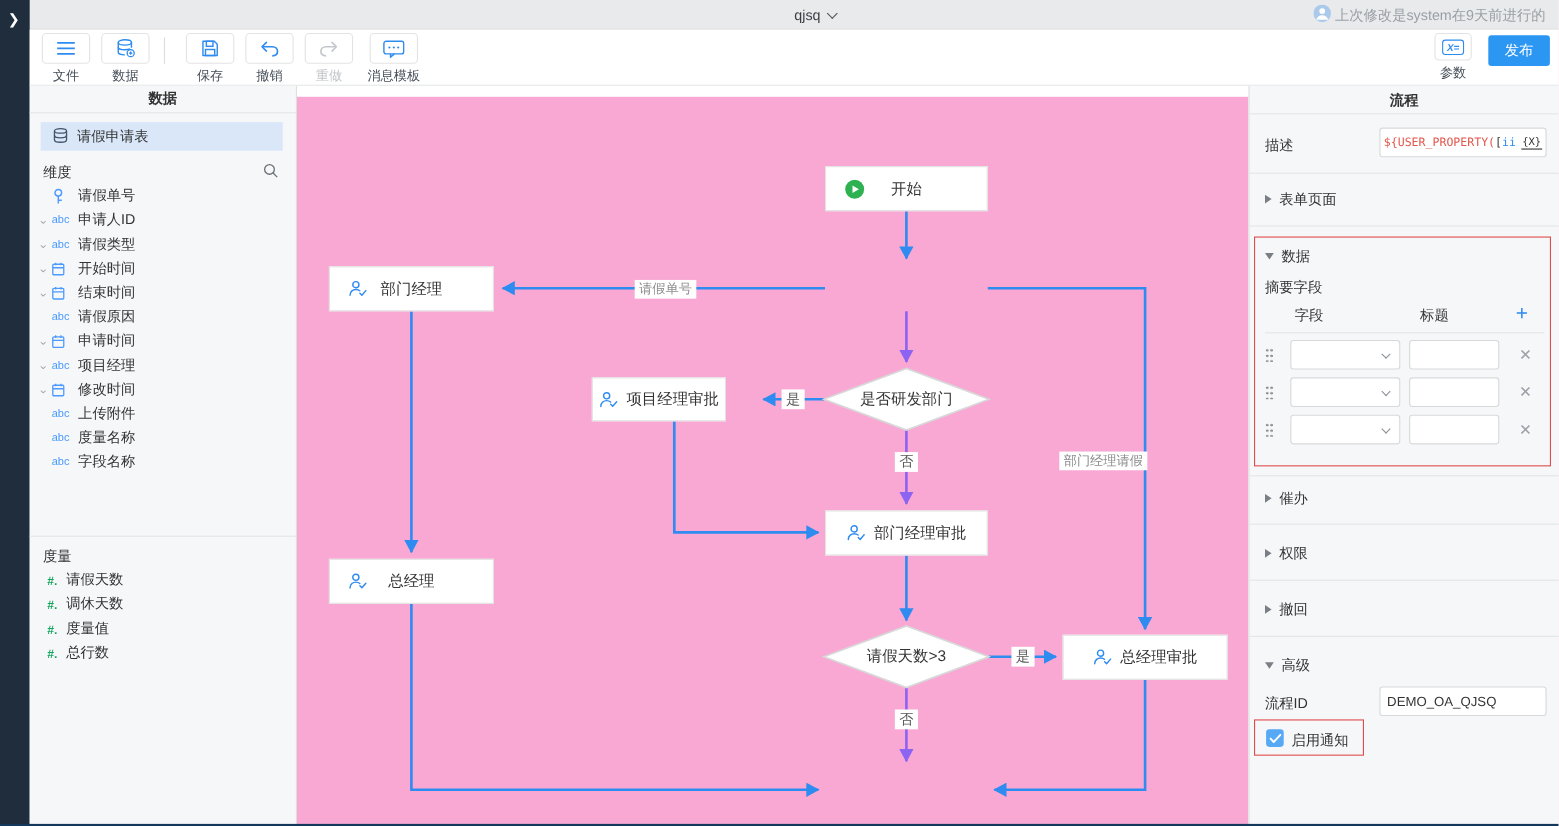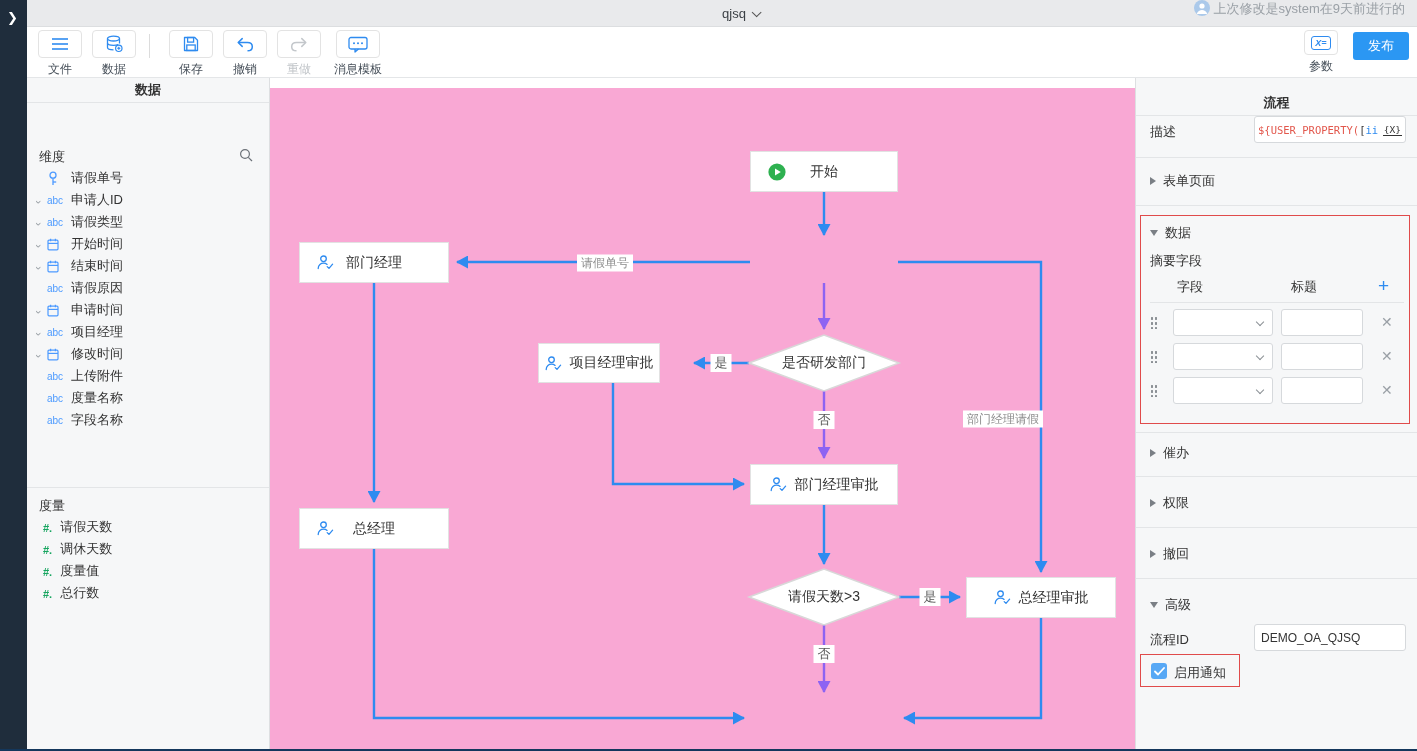--- a/index.html
+++ b/index.html
@@ -6,21 +6,21 @@
   html,body { width:1417px; height:751px; }
   body { font-family:"Liberation Sans","DejaVu Sans",sans-serif; font-size:13px; color:#333; background:#fff; overflow:hidden; }
   #app { position:relative; width:1417px; height:751px; background:#fff; }
 
   
   .side-strip { position:absolute; left:0; top:0; width:27px; height:751px; background:#1f2d3c; }
   .side-strip .expand { position:absolute; left:7px; top:10px; color:#fff; font-size:13px; font-weight:bold; cursor:pointer; }
   .topbar { position:absolute; left:27px; top:0; width:1390px; height:27px; background:#e9eaec; border-bottom:1px solid #dcdee0; }
   .topbar .title { position:absolute; left:0; right:0; top:0; height:27px; line-height:27px; text-align:center; color:#3a3f44; font-size:13px;margin-left:36px; }
   .topbar .title .caret { display:inline-block; width:7px; height:7px; border-right:1.5px solid #555; border-bottom:1.5px solid #555; transform:rotate(45deg) translateY(-3px); margin-left:5px; }
-  .topbar .lastmod { position:absolute; right:12px; top:0; height:27px; display:flex; gap:4px; color:#9aa0a6; font-size:13px; }
+  .topbar .lastmod { position:absolute; right:12px; top:0; height:27px; display:flex; align-items:center; gap:4px; color:#9aa0a6; font-size:13px; }
 
   .toolbar { position:absolute; left:27px; top:27px; width:1390px; height:51px; background:#fff; border-bottom:1px solid #e4e6e8; }
   .tb-left { position:absolute; left:6px; top:3px; display:flex; align-items:flex-start; }
   .tb-btn { display:flex; flex-direction:column; align-items:center; width:54px; cursor:pointer; }
   .tb-icon { width:44px; height:28px; border:1px solid #e3e3e3; border-radius:4px; background:#fff; display:flex; align-items:center; justify-content:center; }
   .tb-label { font-size:12px; color:#47505a; margin-top:3px; white-space:nowrap; }
   .tb-btn.disabled .tb-label { color:#c0c4c8; }
   .tb-sep { width:1px; height:24px; background:#dcdcdc; margin:4px 14px 0 8px; }
   .tb-right { position:absolute; right:8px; top:3px; display:flex; align-items:flex-start; gap:12px; }
   .publish-btn { margin-top:2px; background:#2b97f3; color:#fff; border:none; border-radius:3px; font-size:13px; padding:5px 15px; cursor:pointer; }
@@ -51,21 +51,21 @@
   .node .n-ic { position:absolute; left:17px; top:0; bottom:0; display:flex; align-items:center; }
   .node .n-lbl { flex:1; text-align:center; }
   .node.inline { justify-content:center; gap:8px; }
   .node.inline .n-ic { position:static; }
   .dia-lbl { position:absolute; width:150px; text-align:center; font-size:14px; color:#333; cursor:pointer; }
   .e-lbl { position:absolute; transform:translate(-50%,-50%); background:#fff; padding:0 4px; font-size:12px; color:#8c8c8c; white-space:nowrap; cursor:pointer; }
   .e-lbl.yn { font-size:13px; color:#595959; }
 
   
   .right-panel { position:absolute; left:1135px; top:78px; width:282px; height:671px; background:#f6f7f8; border-left:1px solid #dddfe1; }
-  .rp-header { height:26px; line-height:25px; text-align:center; font-weight:bold; font-size:13px; border-bottom:1px solid #e3e5e7;margin-top:12px; }
+  .rp-header { height:26px; line-height:25px; text-align:center; font-weight:bold; font-size:13px; border-bottom:1px solid #e3e5e7; }
   .rp-label { position:absolute; font-size:13px; color:#333; }
   .rp-input { position:absolute; left:118px; width:152px; height:27px; background:#fff; border:1px solid #d6d9dc; border-radius:3px; font-size:12px; padding:0 6px; color:#333; }
   .formula-box { display:flex; align-items:center; overflow:hidden; font-family:"DejaVu Sans Mono","Liberation Mono",monospace; font-size:10.5px; padding:0 3px; }
   .formula-box .red { color:#e2574c; white-space:pre; }
   .formula-box .dark { color:#333; }
   .formula-box .blue { color:#2e8bf0; overflow:hidden; white-space:nowrap; flex:1; }
   .formula-box .fx { color:#333; font-size:9.5px; border-bottom:1.5px solid #333; flex:none; padding:0 1px; cursor:pointer; }
   .rp-div { position:absolute; left:0; width:282px; height:1px; background:#e3e5e7; }
   .sec-head { position:absolute; left:14px; display:flex; align-items:center; gap:7px; font-size:13px; color:#333; cursor:pointer; }
   .tri-r { width:0; height:0; border-top:4px solid transparent; border-bottom:4px solid transparent; border-left:6px solid #7a7f85; }
@@ -183,20 +183,30 @@
           <span class="xequals">X=</span>
         </div>
         <span class="tb-label">参数</span>
       </div>
       <button class="publish-btn">发布</button>
     </div>
   </div>
 
   <div class="left-panel">
     <div class="lp-header">数据</div>
+    <div class="table-item">
+      <span>
+        <svg width="14" height="14" viewBox="0 0 14 14">
+            <ellipse cx="7" cy="3" rx="5.5" ry="2.1" fill="none" stroke="#44546a" stroke-width="1.2"></ellipse>
+            <path d="M1.5 3 V11 C1.5 12.3 4 13.3 7 13.3 C10 13.3 12.5 12.3 12.5 11 V3" fill="none" stroke="#44546a" stroke-width="1.2"></path>
+            <path d="M1.5 7 C1.5 8.3 4 9.3 7 9.3 C10 9.3 12.5 8.3 12.5 7" fill="none" stroke="#44546a" stroke-width="1.2"></path>
+          </svg>
+      </span>
+      <span>请假申请表</span>
+    </div>
     <div class="dim-head">维度</div>
     <span class="search-ic">
       <svg width="14" height="14" viewBox="0 0 14 14">
           <circle cx="6" cy="6" r="4.4" fill="none" stroke="#6b7178" stroke-width="1.2"></circle>
           <line x1="9.3" y1="9.3" x2="13" y2="13" stroke="#6b7178" stroke-width="1.2"></line>
         </svg>
     </span>
     <div class="field-list">
         <div class="f-row">
           <span class="chev"></span>

